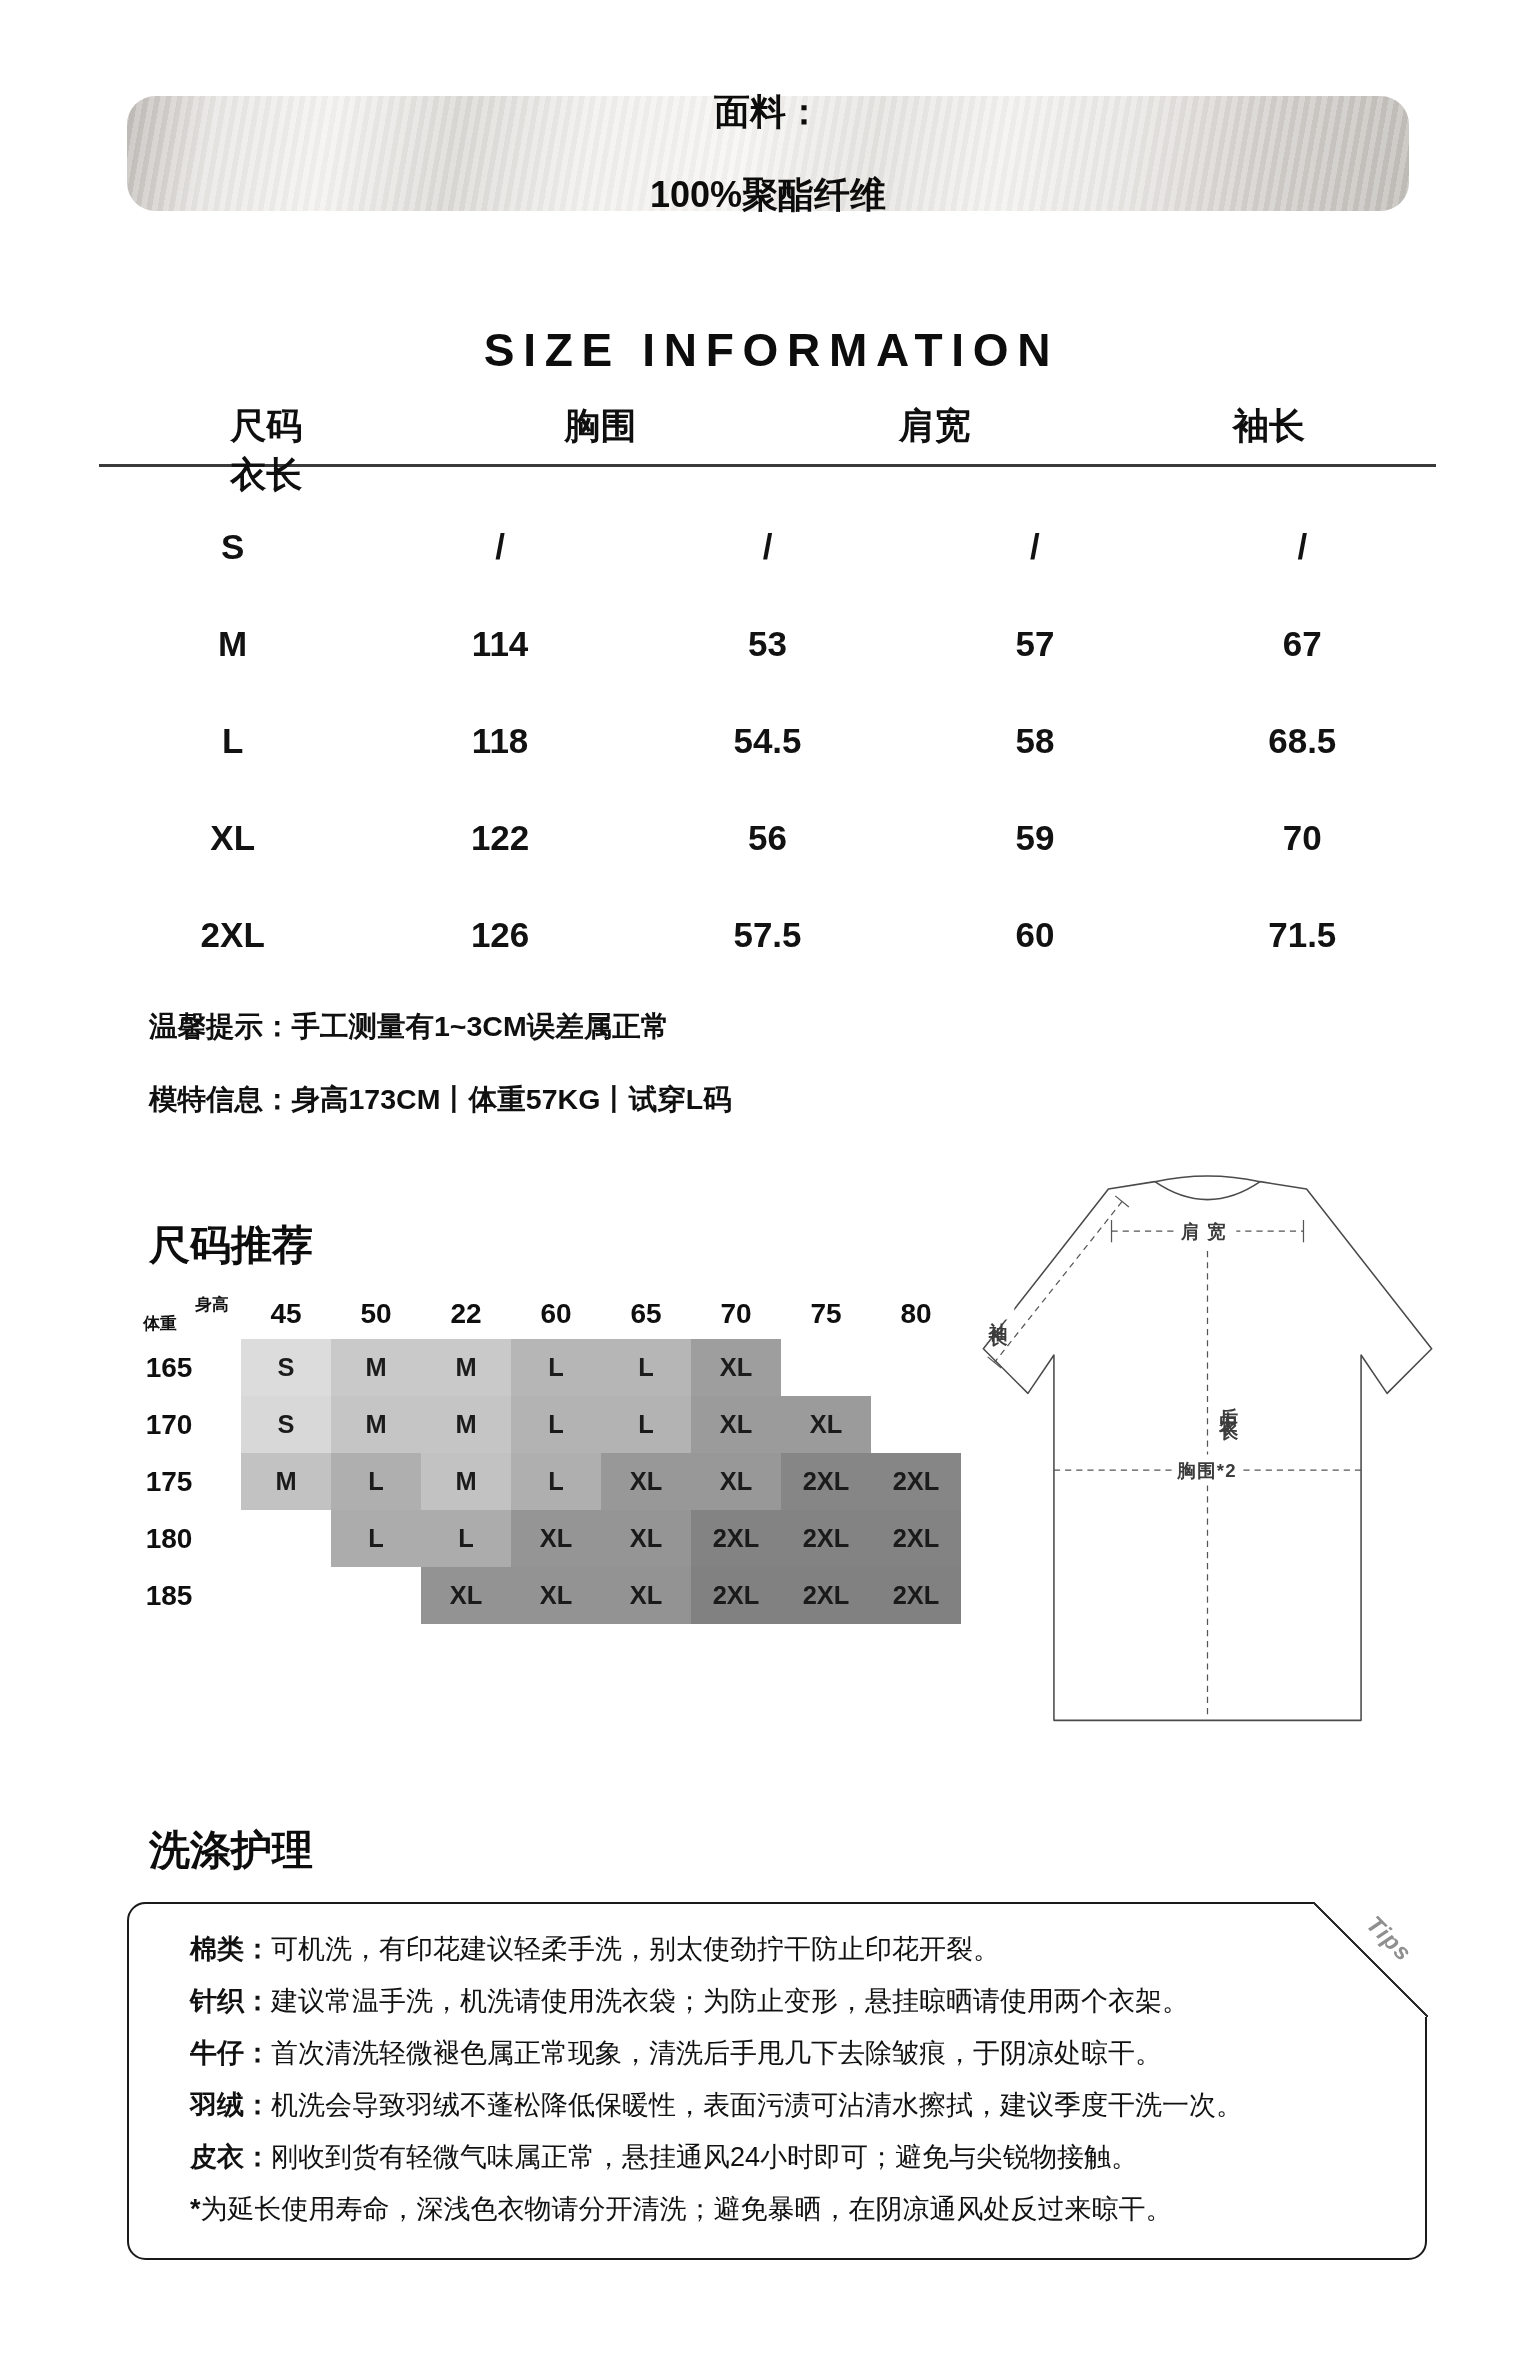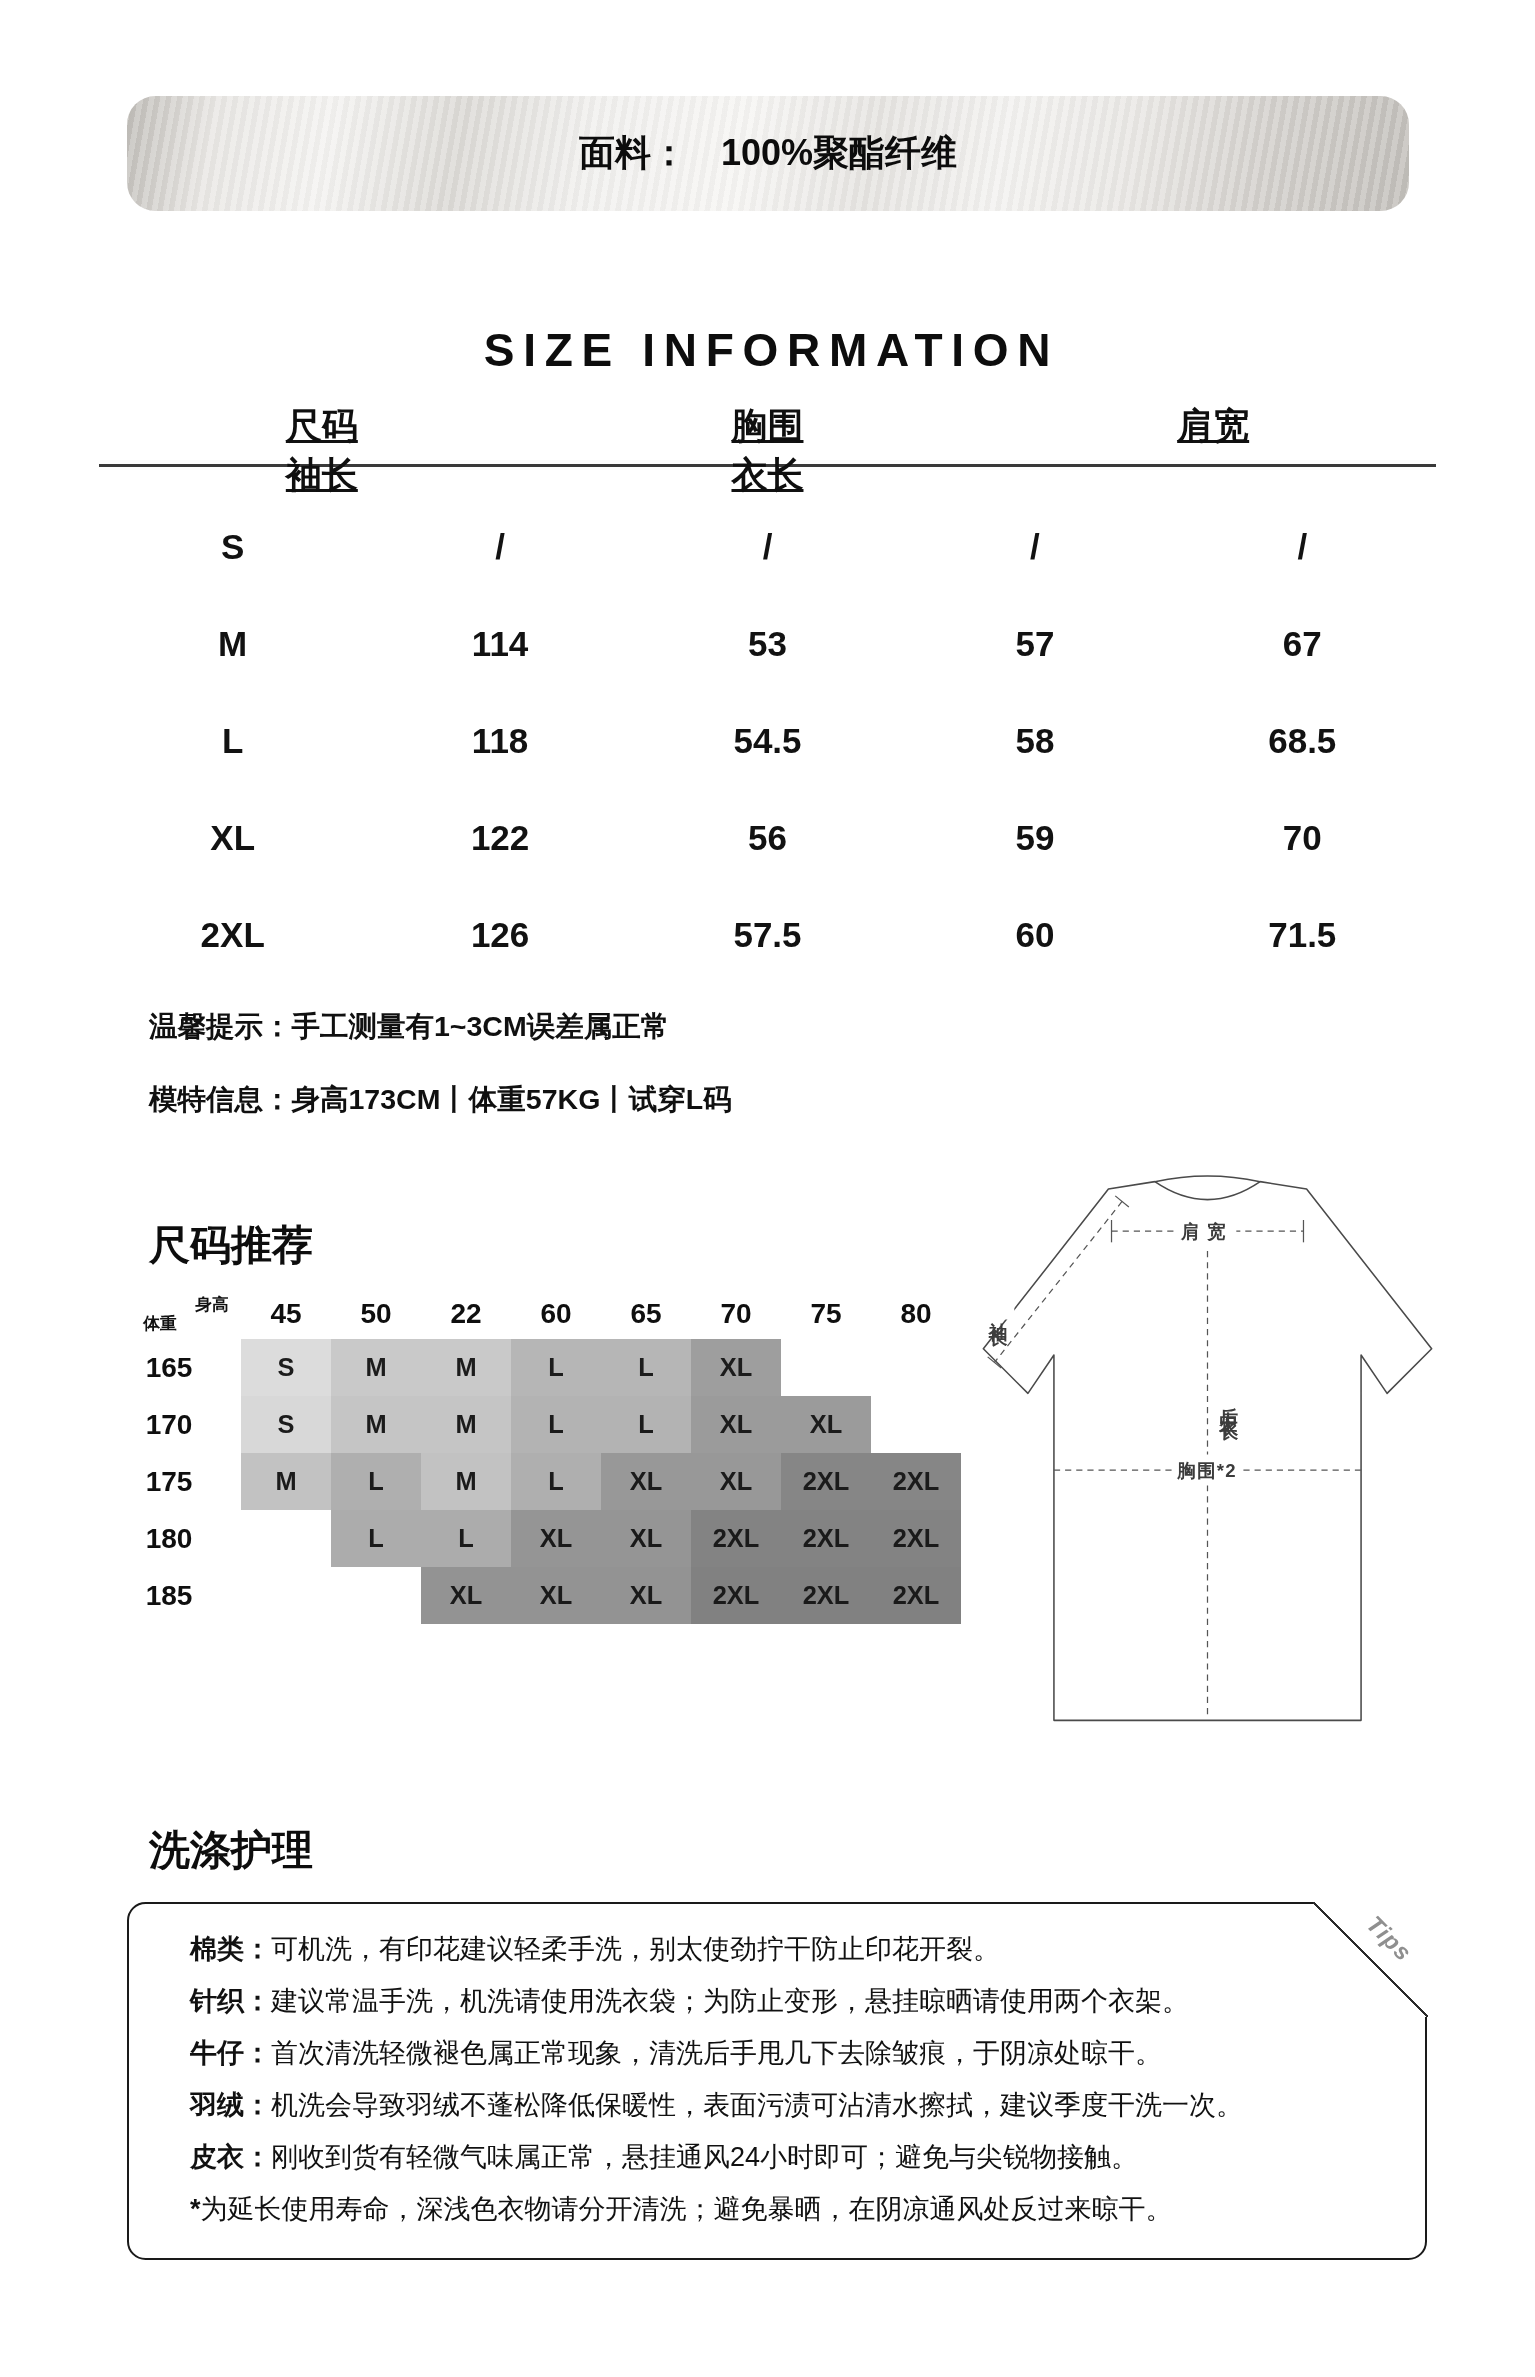--- a/index.html
+++ b/index.html
@@ -15,34 +15,35 @@
 
   
   .fabric-banner{
     position:absolute;left:127px;top:96px;width:1282px;height:115px;
     border-radius:28.5px;
     display:flex;align-items:center;justify-content:center;gap:34px;
     background:
       linear-gradient(100deg,
         #bfbcb7 0%, #e9e7e4 7%, #f4f3f1 16%, #dcdad6 26%, #f1f0ee 36%,
         #f6f5f3 48%, #e6e4e1 58%, #f3f2f0 68%, #e9e7e4 78%, #d3d0cc 88%, #c1beb9 100%);
+    flex-direction: column;
   }
   .fabric-banner::after{
     content:"";position:absolute;inset:0;border-radius:28.5px;
     background:repeating-linear-gradient(100deg, rgba(255,255,255,.18) 0 5.6px, rgba(0,0,0,.025) 5.6px 11px);
   }
   .fabric-label,.fabric-value{font-size:36px;font-weight:700;color:#0c0c0c;position:relative;z-index:1;}
 
   
   .size-title{
     position:absolute;left:0;top:319px;width:100%;margin:4px;
     text-align:center;font-size:46px;font-weight:700;letter-spacing:8.7px;color:#0d0d0d;
   }
   .size-table{position:absolute;left:99px;top:402px;width:1337px;}
-  .st-head{display:grid;grid-template-columns:repeat(3,1fr);height:57px;align-items:center;text-decoration:underline;}
+  .st-head{display:grid;grid-template-columns:repeat(4,1fr);height:57px;align-items:center;}
   .st-head-cell{text-align:center;font-size:36px;font-weight:700;color:#0f0f0f;}
   .st-divider{height:2.5px;background:#3a3a3a;margin-top:5px;}
   .st-body{margin-top:32px;}
   .st-row{display:grid;grid-template-columns:repeat(5,1fr);height:97px;align-items:center;}
   .st-cell{text-align:center;font-size:35px;font-weight:600;color:#121212;}
   .st-size{font-weight:700;}
 
   
   .notes{position:absolute;left:149px;top:1008px;}
   .note{margin:0 16px 35px 0;font-size:28.5px;font-weight:700;color:#101010;}

